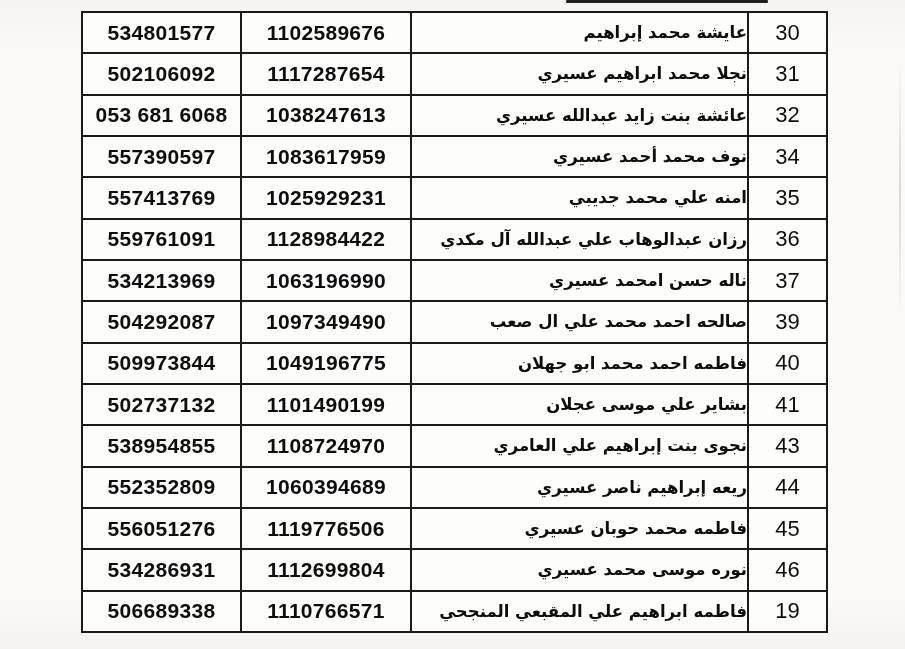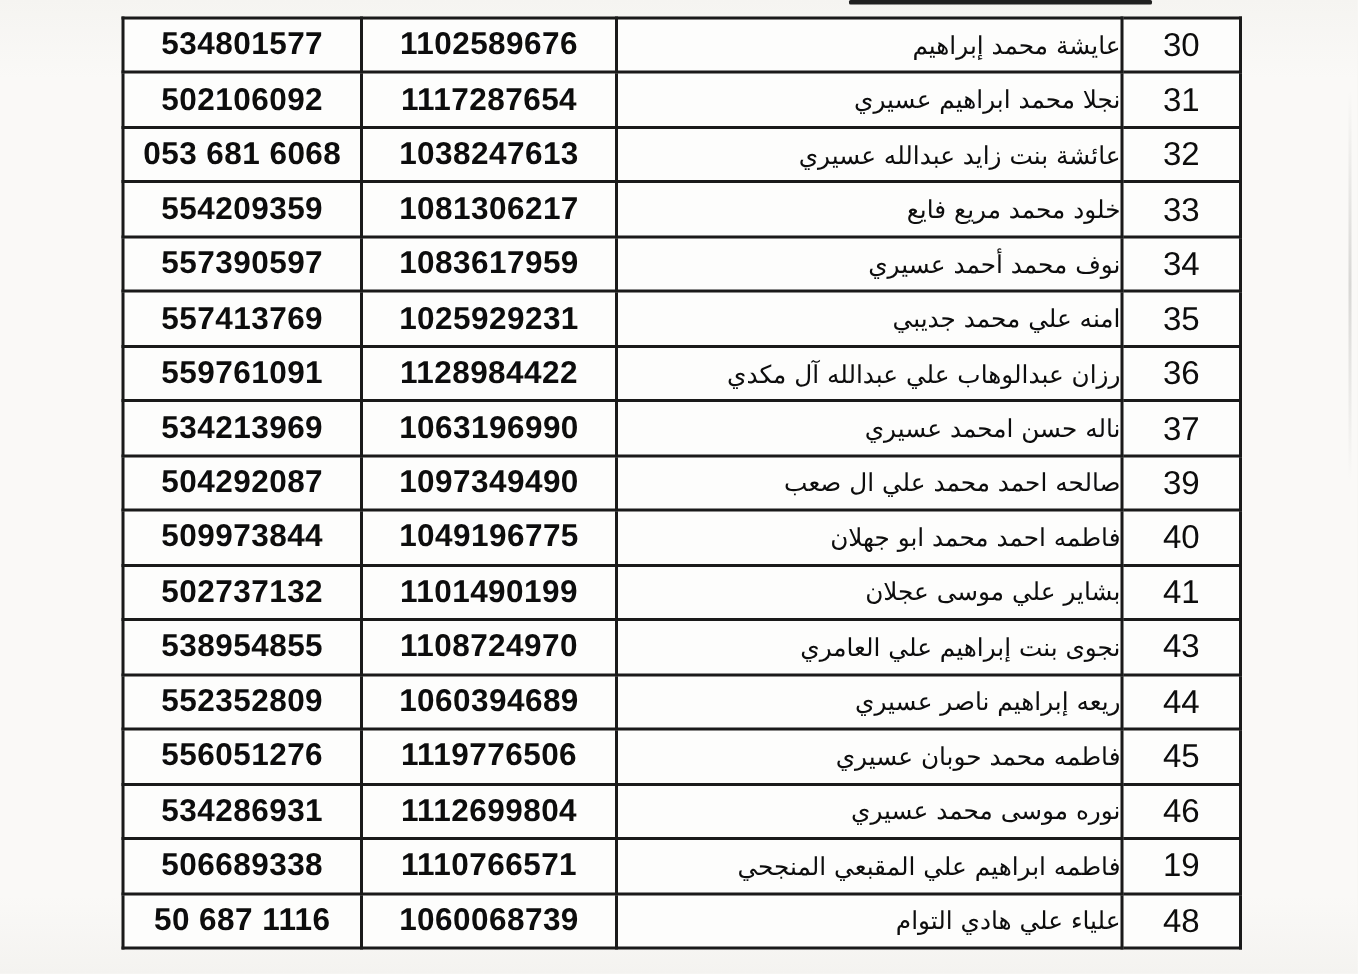--- a/index.html
+++ b/index.html
@@ -61,21 +61,21 @@
   td.phone-cell, td.id-cell {
     font-family: "Liberation Sans", sans-serif;
     font-weight: bold;
     font-size: 21px;
     text-align: center;
     letter-spacing: 0.3px;
   }
   td.name-cell {
     direction: rtl;
     font-family: "DejaVu Sans", sans-serif;
-    font-weight: normal;
+    font-weight: bold;
     font-size: 16.5px;
     text-align: right;
     padding: 0 4px 0 2px;
   }
   td.rownum-cell {
     font-family: "Liberation Sans", sans-serif;
     font-weight: normal;
     font-size: 22px;
     text-align: center;
   }
@@ -105,26 +105,20 @@
     <td class="phone-cell">502106092</td>
     <td class="id-cell">1117287654</td>
     <td class="name-cell">نجلا محمد ابراهيم عسيري</td>
     <td class="rownum-cell">31</td>
   </tr>
       <tr>
     <td class="phone-cell">053 681 6068</td>
     <td class="id-cell">1038247613</td>
     <td class="name-cell">عائشة بنت زايد عبدالله عسيري</td>
     <td class="rownum-cell">32</td>
-  </tr>
-      <tr>
-    <td class="phone-cell">554209359</td>
-    <td class="id-cell">1081306217</td>
-    <td class="name-cell">خلود محمد مريع فايع</td>
-    <td class="rownum-cell">33</td>
   </tr>
       <tr>
     <td class="phone-cell">557390597</td>
     <td class="id-cell">1083617959</td>
     <td class="name-cell">نوف محمد أحمد عسيري</td>
     <td class="rownum-cell">34</td>
   </tr>
       <tr>
     <td class="phone-cell">557413769</td>
     <td class="id-cell">1025929231</td>
@@ -184,20 +178,14 @@
     <td class="id-cell">1112699804</td>
     <td class="name-cell">نوره موسى محمد عسيري</td>
     <td class="rownum-cell">46</td>
   </tr>
       <tr>
     <td class="phone-cell">506689338</td>
     <td class="id-cell">1110766571</td>
     <td class="name-cell">فاطمه ابراهيم علي المقبعي المنجحي</td>
     <td class="rownum-cell">19</td>
   </tr>
-      <tr>
-    <td class="phone-cell">50 687 1116</td>
-    <td class="id-cell">1060068739</td>
-    <td class="name-cell">علياء علي هادي التوام</td>
-    <td class="rownum-cell">48</td>
-  </tr>
     </tbody>
 </table>
 
 </body></html>

